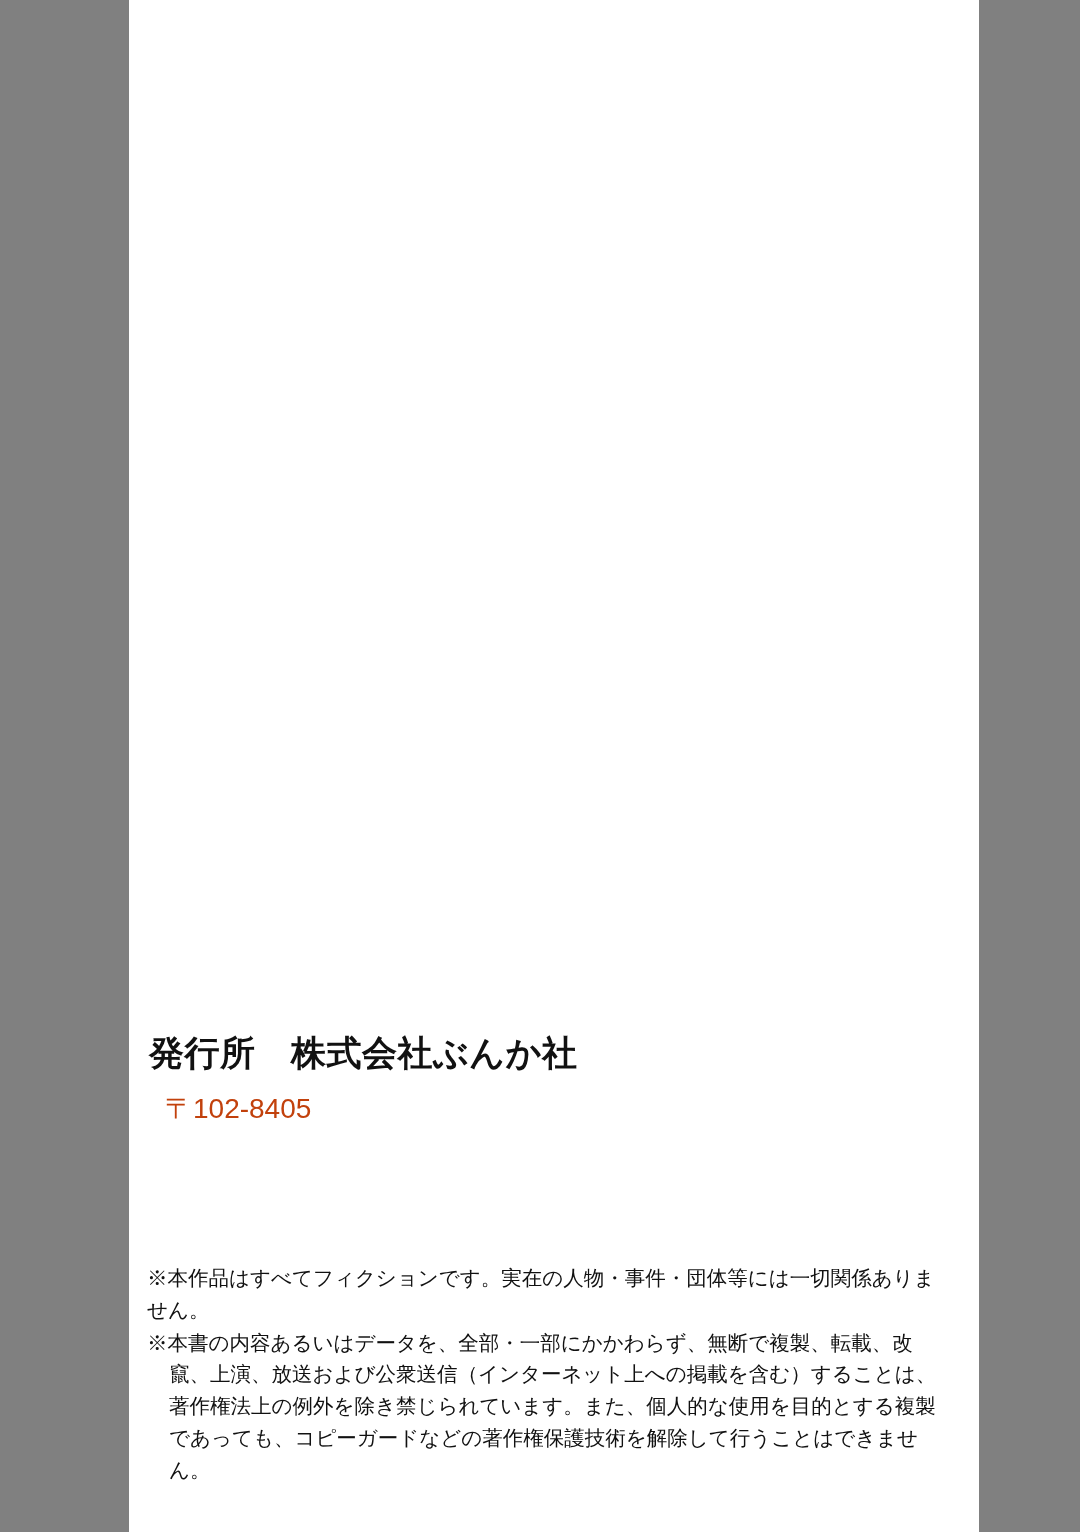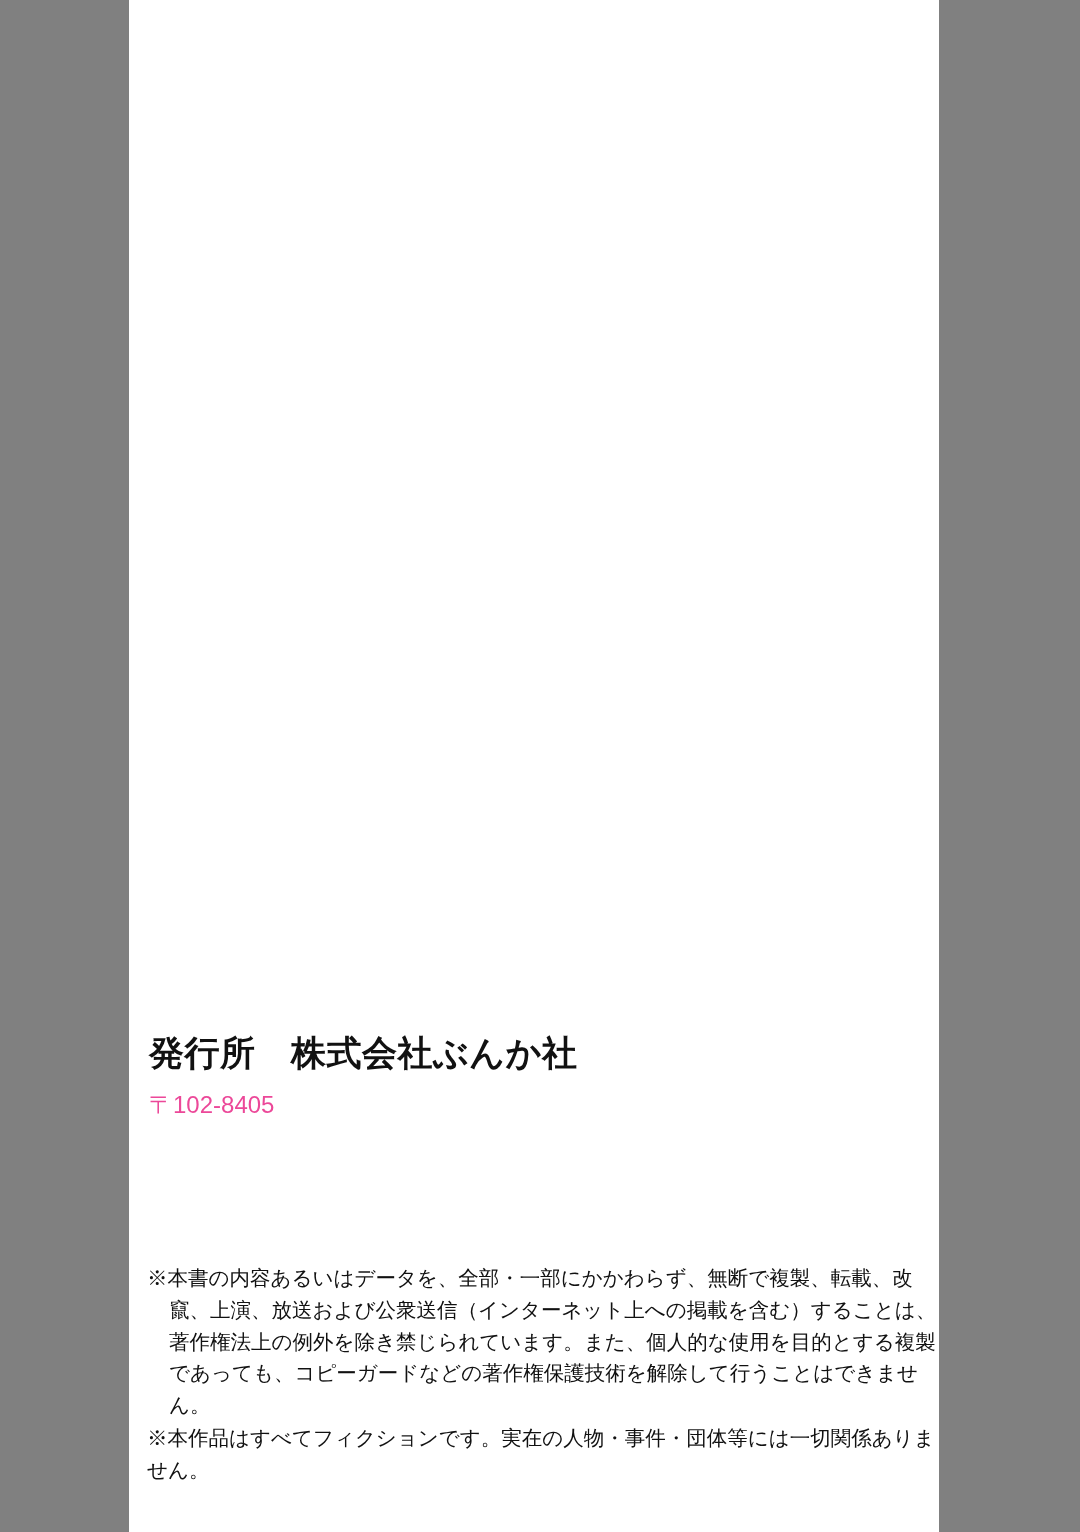--- a/index.html
+++ b/index.html
@@ -19,41 +19,42 @@
     height: 1532px;
     background: #808080;
   }
   .page-sheet {
     position: absolute;
     left: 129px;
     top: 0;
     width: 810px;
     height: 1532px;
     background: #ffffff;
+    padding-left: 40px;
   }
   .colophon {
     position: absolute;
     left: 20px;
     top: 1032px;
     width: 775px;
   }
   .publisher-line {
     font-size: 35px;
     font-weight: bold;
     color: #111111;
     letter-spacing: 0.5px;
     line-height: 1.2;
     white-space: pre;
     margin: 0 0 14px 0;
   }
   .address-block {
-    font-size: 24px;
-    color: #ec4899;
+    font-size: 28px;
+    color: #c2410c;
     line-height: 1.38;
-    margin: 0;
+    margin: 16px;
   }
   .address-block div {
     white-space: pre;
   }
   .notice-block {
     position: absolute;
     left: 18px;
     top: 1262px;
     width: 790px;
     font-size: 20.5px;
@@ -76,18 +77,18 @@
   <div class="page-sheet">
 
     <div class="colophon">
       <div class="publisher-line">発行所　株式会社ぶんか社</div>
       <div class="address-block">
         <div>〒102-8405</div>
       </div>
     </div>
 
     <div class="notice-block">
+      <p class="notice-item">※本作品はすべてフィクションです。実在の人物・事件・団体等には一切関係ありません。</p>
       <p class="notice-item indented">※本書の内容あるいはデータを、全部・一部にかかわらず、無断で複製、転載、改竄、上演、放送および公衆送信（インターネット上への掲載を含む）することは、著作権法上の例外を除き禁じられています。また、個人的な使用を目的とする複製であっても、コピーガードなどの著作権保護技術を解除して行うことはできません。</p>
-      <p class="notice-item">※本作品はすべてフィクションです。実在の人物・事件・団体等には一切関係ありません。</p>
     </div>
 
   </div>
 </div>
 
 </body></html>

